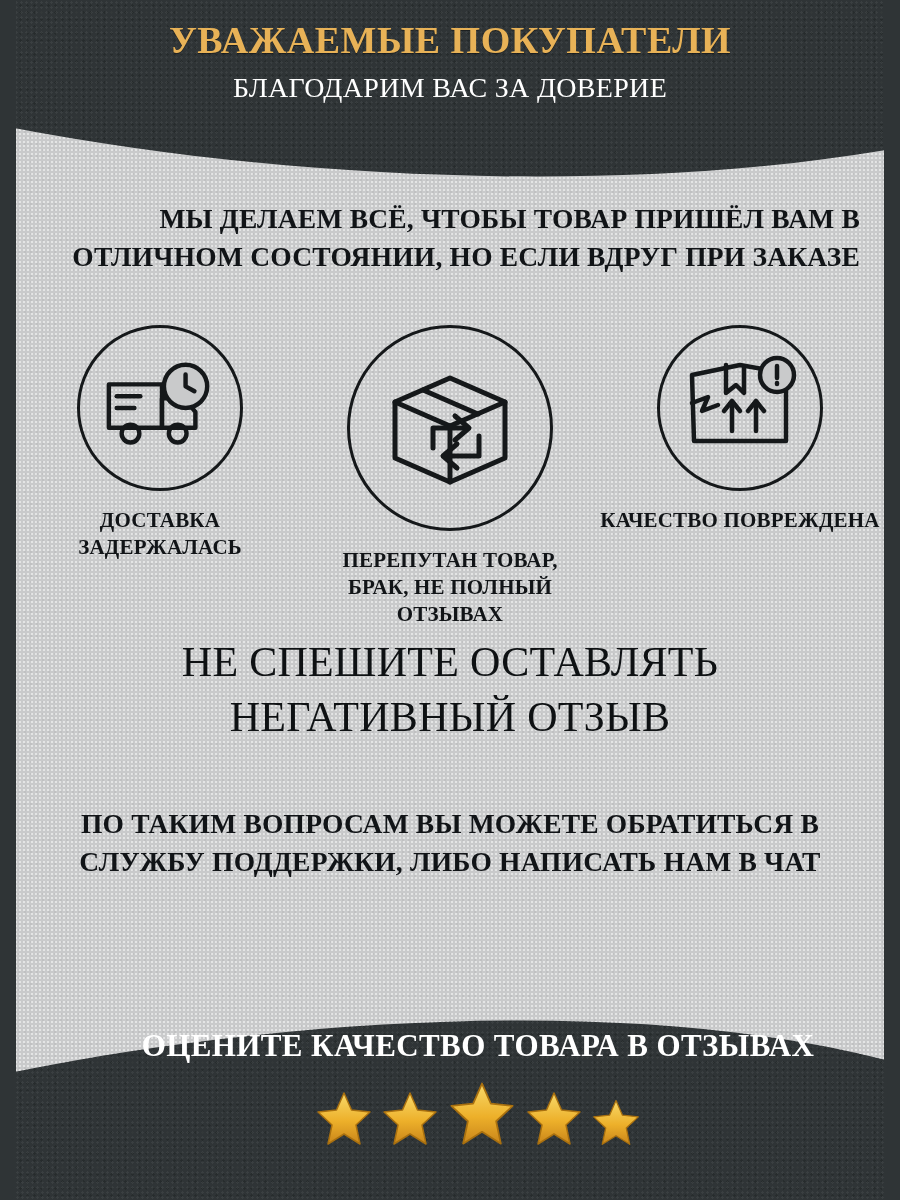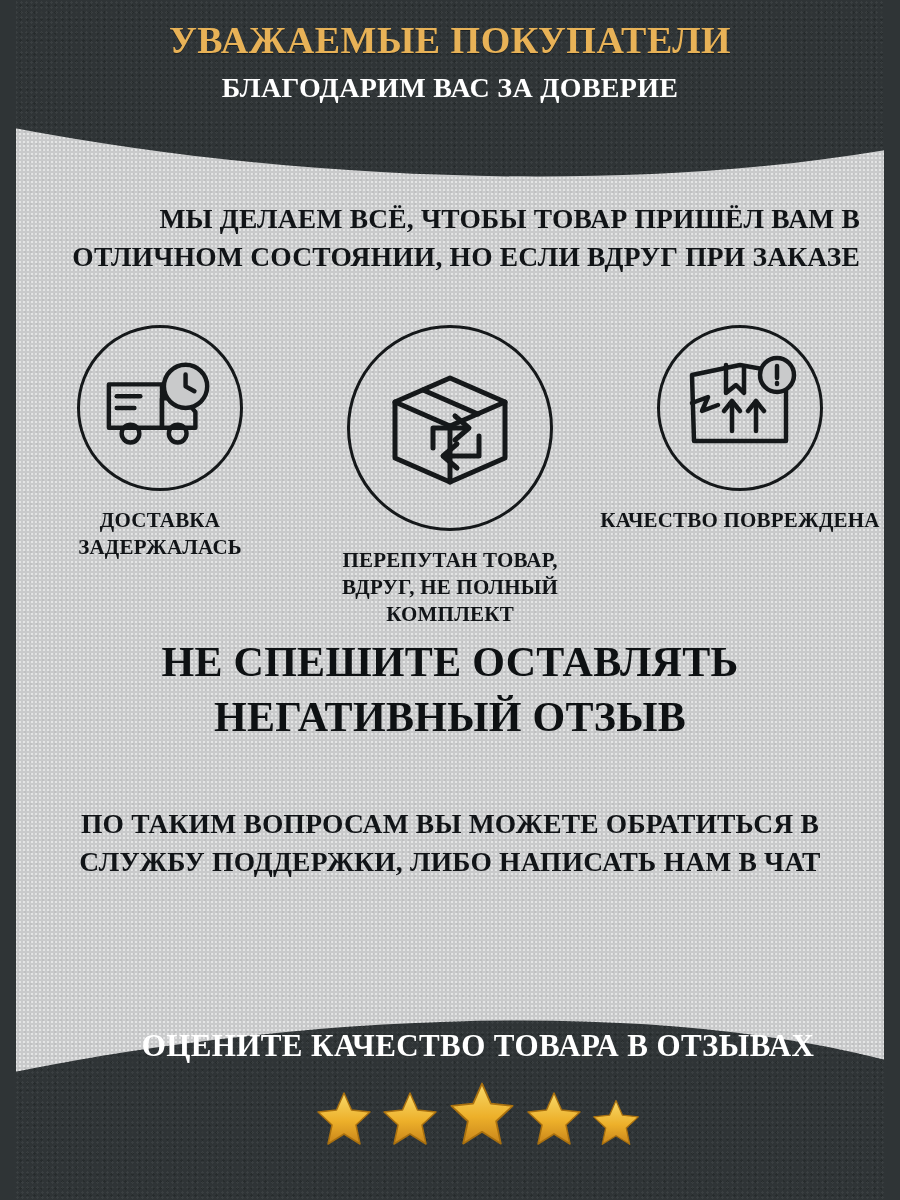--- a/index.html
+++ b/index.html
@@ -93,21 +93,21 @@
     font-size: 38px;
     font-weight: bold;
     letter-spacing: 0.5px;
     color: #e8b257;
     line-height: 1.1;
     margin: 0 0 8px 0;
     text-shadow: 0 1px 0 rgba(0,0,0,0.4);
   }
   .header-sub {
     font-size: 28px;
-    font-weight: bold;
+    font-weight: normal;
     color: #ffffff;
     line-height: 1.25;
     margin: 0;
     letter-spacing: 0.3px;
   }
 
   
   .intro {
     position: absolute;
     left: 40px;
@@ -165,21 +165,21 @@
   }
 
   
   .headline {
     position: absolute;
     left: 50px;
     top: 635px;
     width: 800px;
     text-align: center;
     font-size: 42px;
-    font-weight: bold;
+    font-weight: normal;
     line-height: 1.32;
     color: #0e1113;
     letter-spacing: 0.3px;
     z-index: 5;
   }
   .support {
     position: absolute;
     left: 40px;
     top: 780px;
     width: 820px;
@@ -283,21 +283,21 @@
           <path d="M75 64 L75 120"></path>
 
           <path d="M48 28 L103 52"></path>
 
           <path d="M58 86 L58 66 L92 66"></path>
           <path d="M80 54 L94 66 L80 78"></path>
           <path d="M104 74 L104 94 L70 94"></path>
           <path d="M82 82 L68 94 L82 106"></path>
         </svg>
       </div>
-      <div class="icon-caption">ПЕРЕПУТАН ТОВАР, ВДРУГ, НЕ ПОЛНЫЙ КОМПЛЕКТ</div>
+      <div class="icon-caption">ПЕРЕПУТАН ТОВАР, БРАК, НЕ ПОЛНЫЙ ОТЗЫВАХ</div>
     </div>
 
     <div class="icon-col">
       <div class="icon-circle">
         <svg width="120" height="110" viewBox="0 0 120 110" fill="none" stroke="#15181a" stroke-width="4.5" stroke-linecap="round" stroke-linejoin="round">
 
           <path d="M12 22 L60 12 L106 20 L106 88 L14 88 Z"></path>
           <path d="M46 12 L46 40 L56 32 L64 40 L64 14"></path>
 
           <path d="M12 50 L28 44 L22 58 L38 52"></path>

